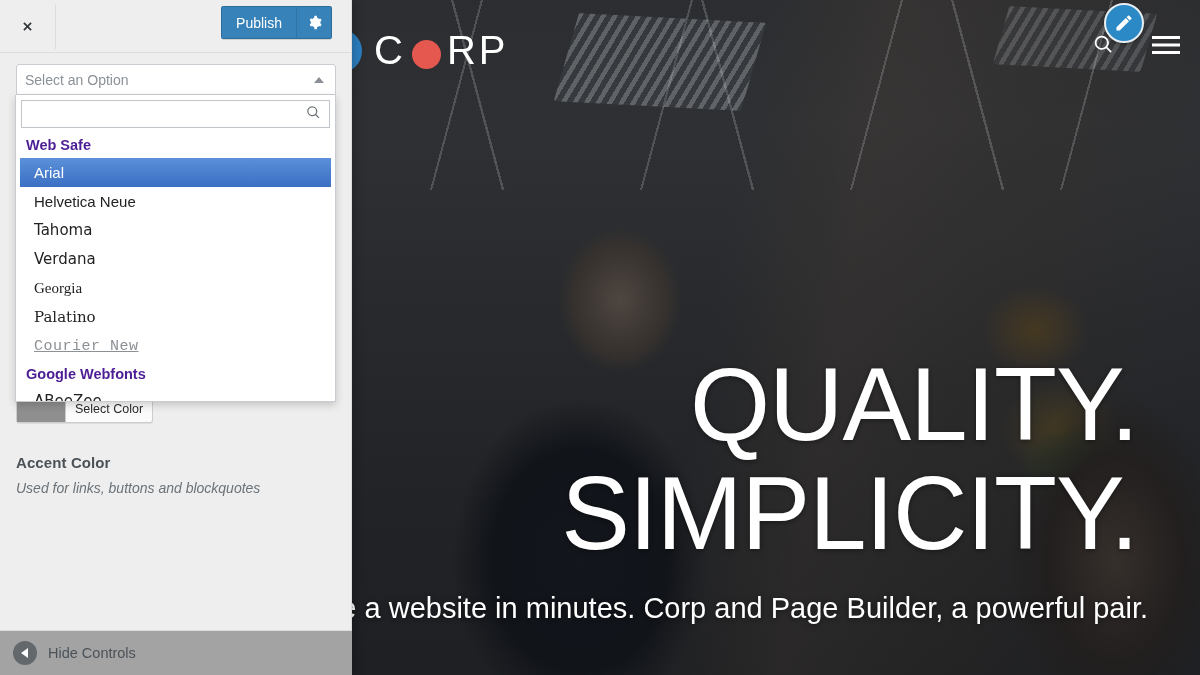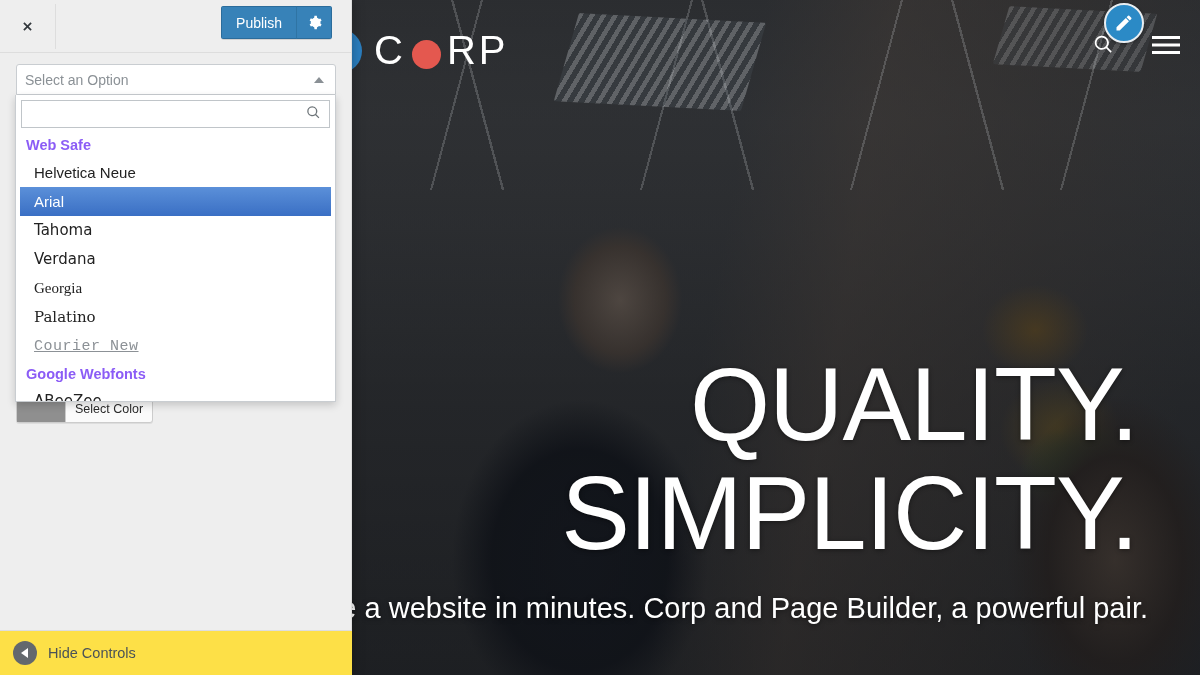--- a/index.html
+++ b/index.html
@@ -181,21 +181,21 @@
     position:relative; height:28px; border:1px solid #c0c5c9;
     background:#fff; display:flex; align-items:center; padding:0 8px;
   }
   .sel-search-in input {
     border:none; outline:none; flex:1; font-size:14px;
     color:#333; background:transparent; font-family:"Liberation Sans",sans-serif;
   }
   .sel-search-in svg { width:15px; height:15px; fill:#6d7478; }
   .sel-list { max-height:269px; overflow:hidden; padding-bottom:3px; }
   .opt-group {
-    font-size:14.5px; font-weight:700; color:#8b5cf6;
+    font-size:14.5px; font-weight:700; color:#4c1d95;
     padding:5px 0 5px 10px;
   }
   .opt {
     font-size:15px; color:#222; padding:4px 0 4px 18px;
     line-height:21px; cursor:pointer;
   }
   .opt.sel {
     background:linear-gradient(#5b90d9,#3a6fc4);
     color:#fff; margin:0 4px 0 4px; padding-left:14px;
   }
@@ -216,21 +216,21 @@
     height:28px; align-items:stretch; cursor:pointer;
   }
   .color-sw { width:48px; height:100%; }
   .color-btn {
     font-size:12.5px; color:#2b2b2b; padding:0 9px;
     display:flex; align-items:center; border-left:1px solid #ccc;
   }
 
   #cz-bottom {
     position:absolute; left:0; bottom:0; width:352px; height:45px;
-    background:#fde047; border-top:1px solid #ddd;
+    background:#a3a3a3; border-top:1px solid #ddd;
     display:flex; align-items:center; padding-left:13px; cursor:pointer;
   }
   .hide-icon {
     width:24px; height:24px; border-radius:50%; background:#63686d;
     display:flex; align-items:center; justify-content:center;
     margin-right:11px;
   }
   .hide-icon div {
     width:0;height:0;border-top:5px solid transparent;
     border-bottom:5px solid transparent;border-right:7px solid #fff;
@@ -324,22 +324,22 @@
               <span>
                 <svg viewBox="0 0 24 24">
                     <path d="M10 2a8 8 0 105 14.3l5 5 1.4-1.4-5-5A8 8 0 0010 2zm0 2a6 6 0 110 12 6 6 0 010-12z"></path>
                   </svg>
               </span>
             </div>
           </div>
 
           <div class="sel-list">
             <div class="opt-group">Web Safe</div>
+            <div class="opt sel f-arial">Arial</div>
             <div class="opt f-helv">Helvetica Neue</div>
-            <div class="opt sel f-arial">Arial</div>
             <div class="opt f-tahoma">Tahoma</div>
             <div class="opt f-verdana">Verdana</div>
             <div class="opt f-georgia">Georgia</div>
             <div class="opt f-palatino">Palatino</div>
             <div class="opt f-courier">Courier New</div>
             <div class="opt-group">Google Webfonts</div>
             <div class="opt f-abeezee">ABeeZee</div>
           </div>
         </div>
       </div>
@@ -353,20 +353,24 @@
     </div>
 
     <div class="ctl-block">
       <div class="ctl-label">Site Tagline Color</div>
       <div class="color-ctl">
         <div class="color-sw" style="background:#8f8f8f"></div>
         <div class="color-btn">Select Color</div>
       </div>
     </div>
 
+    <div class="ctl-block">
+      <div class="ctl-label">Accent Color</div>
+      <div class="ctl-desc">Used for links, buttons and blockquotes</div>
+    </div>
 
   </div>
 
   <div id="cz-bottom">
     <span class="hide-icon">
         <div></div>
       </span>
     <span class="hide-lbl">Hide Controls</span>
   </div>
 </div>

